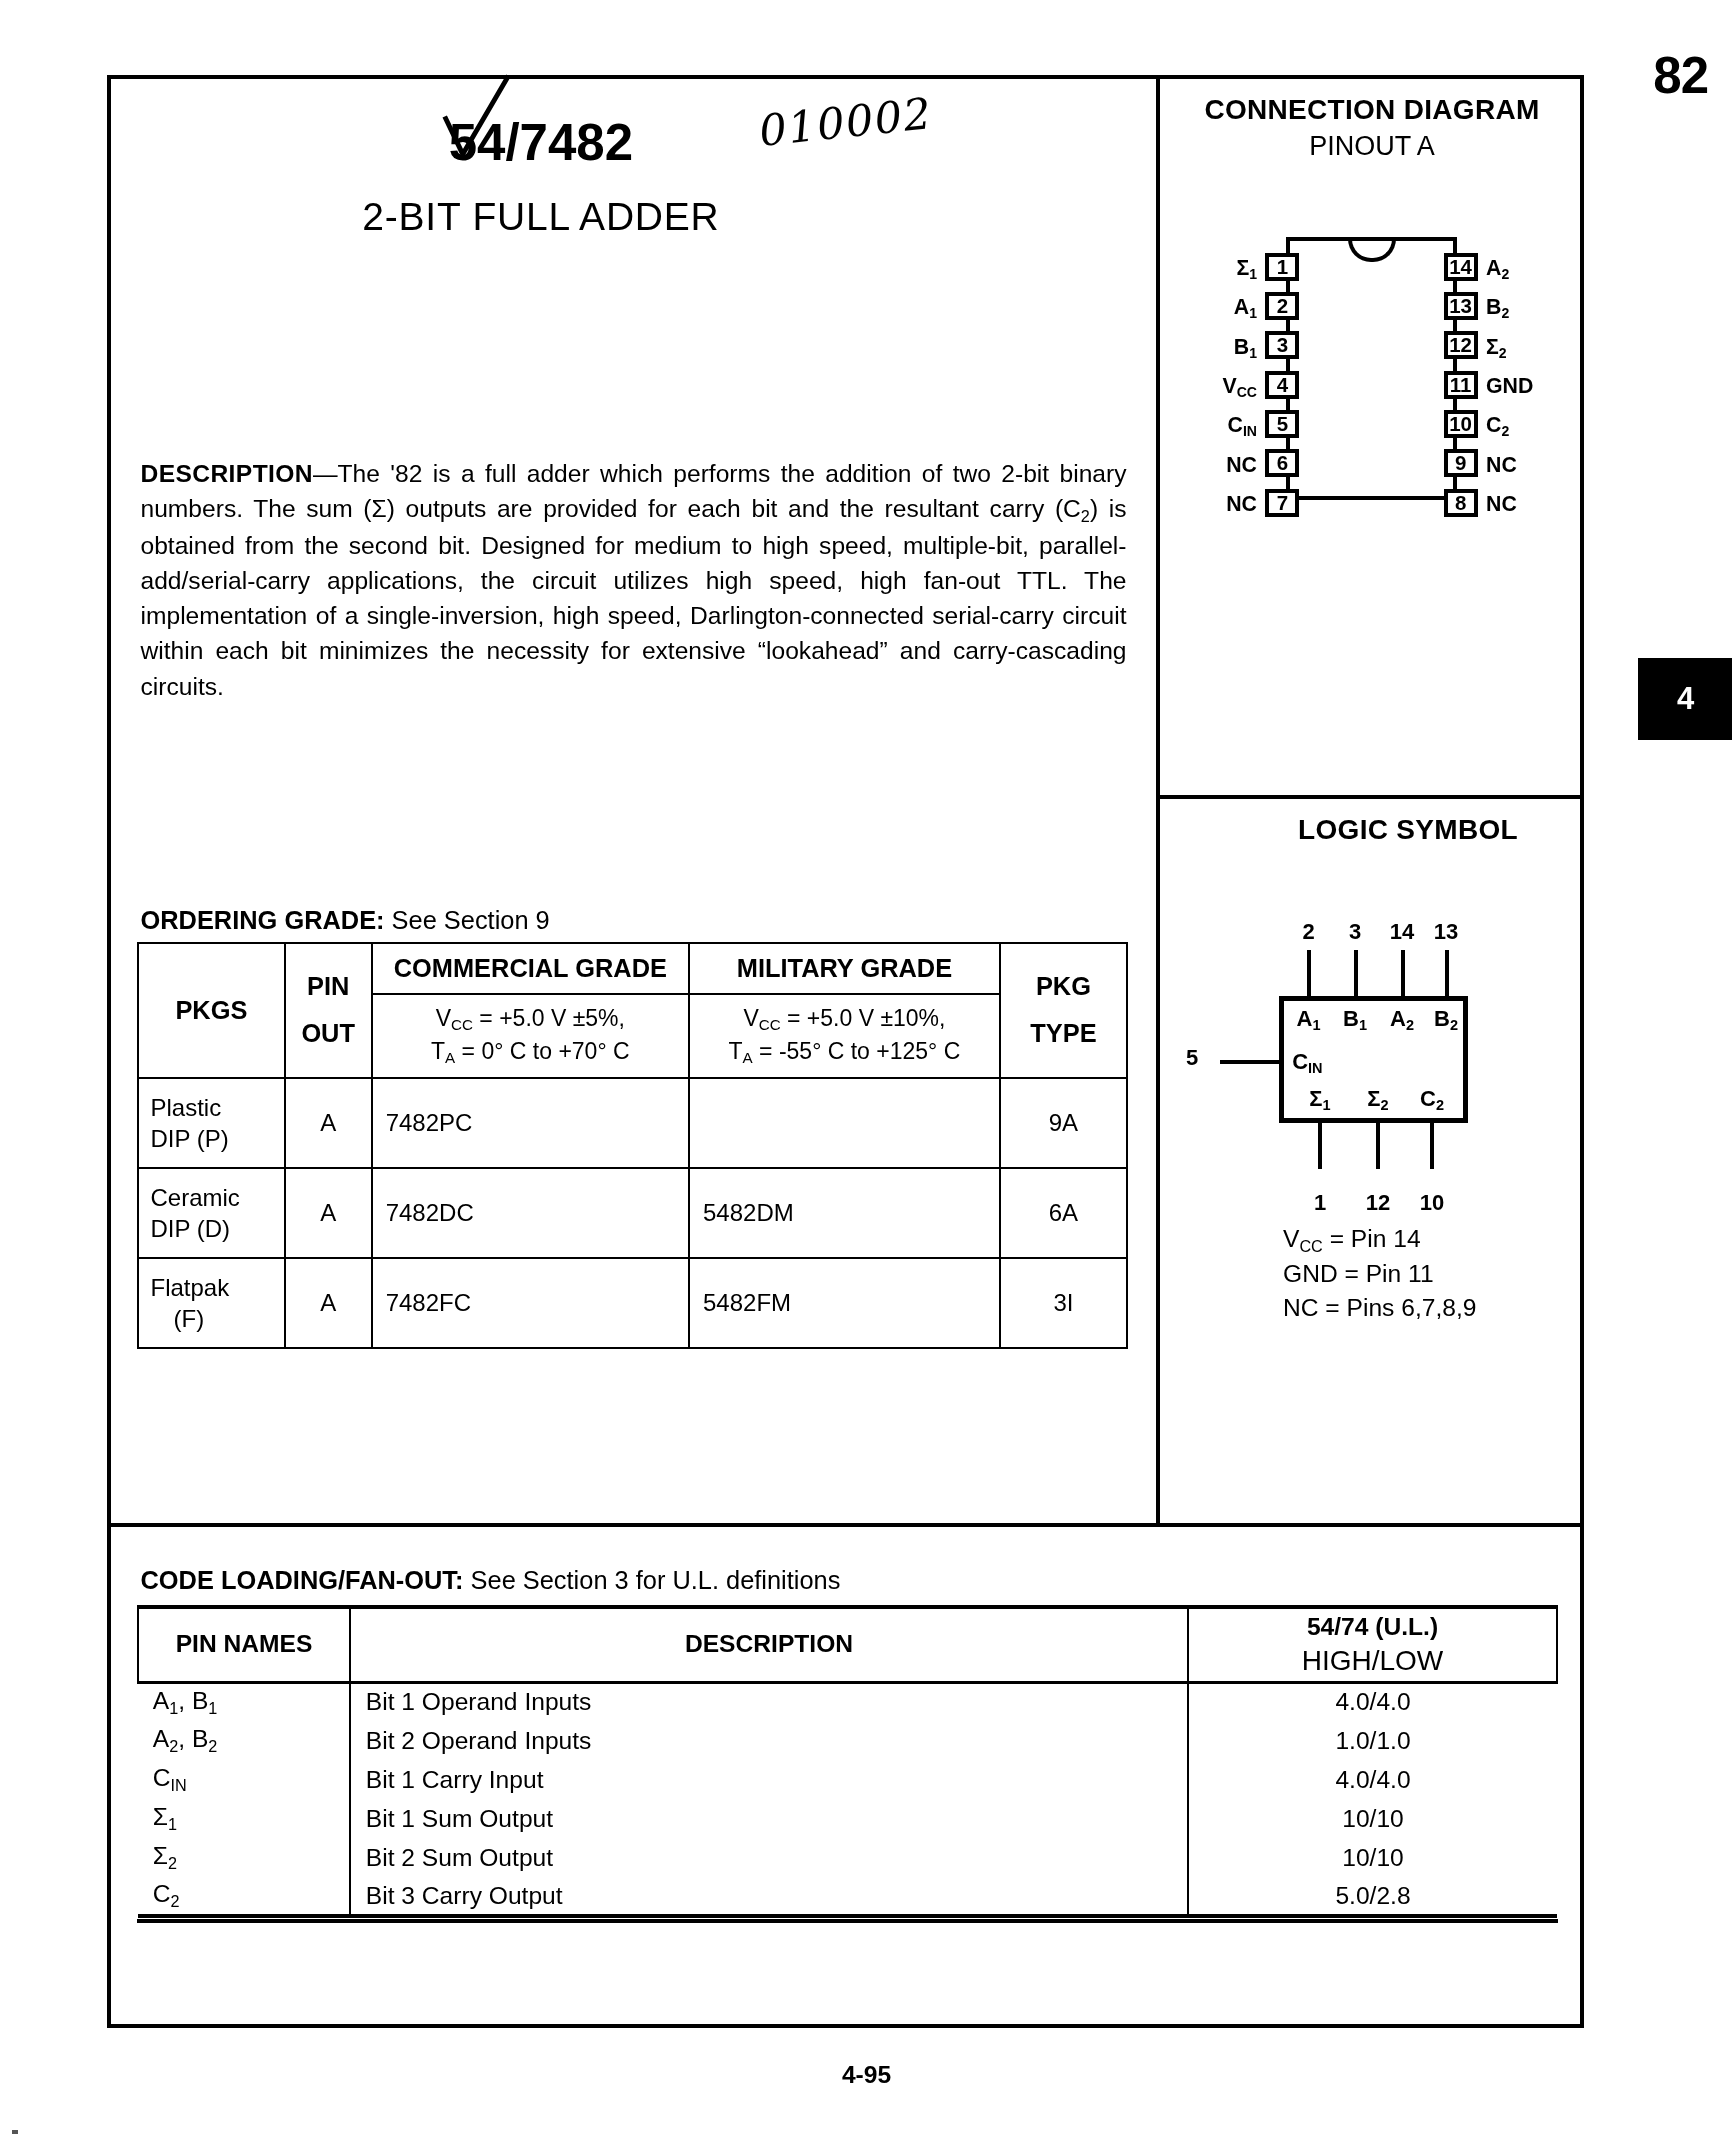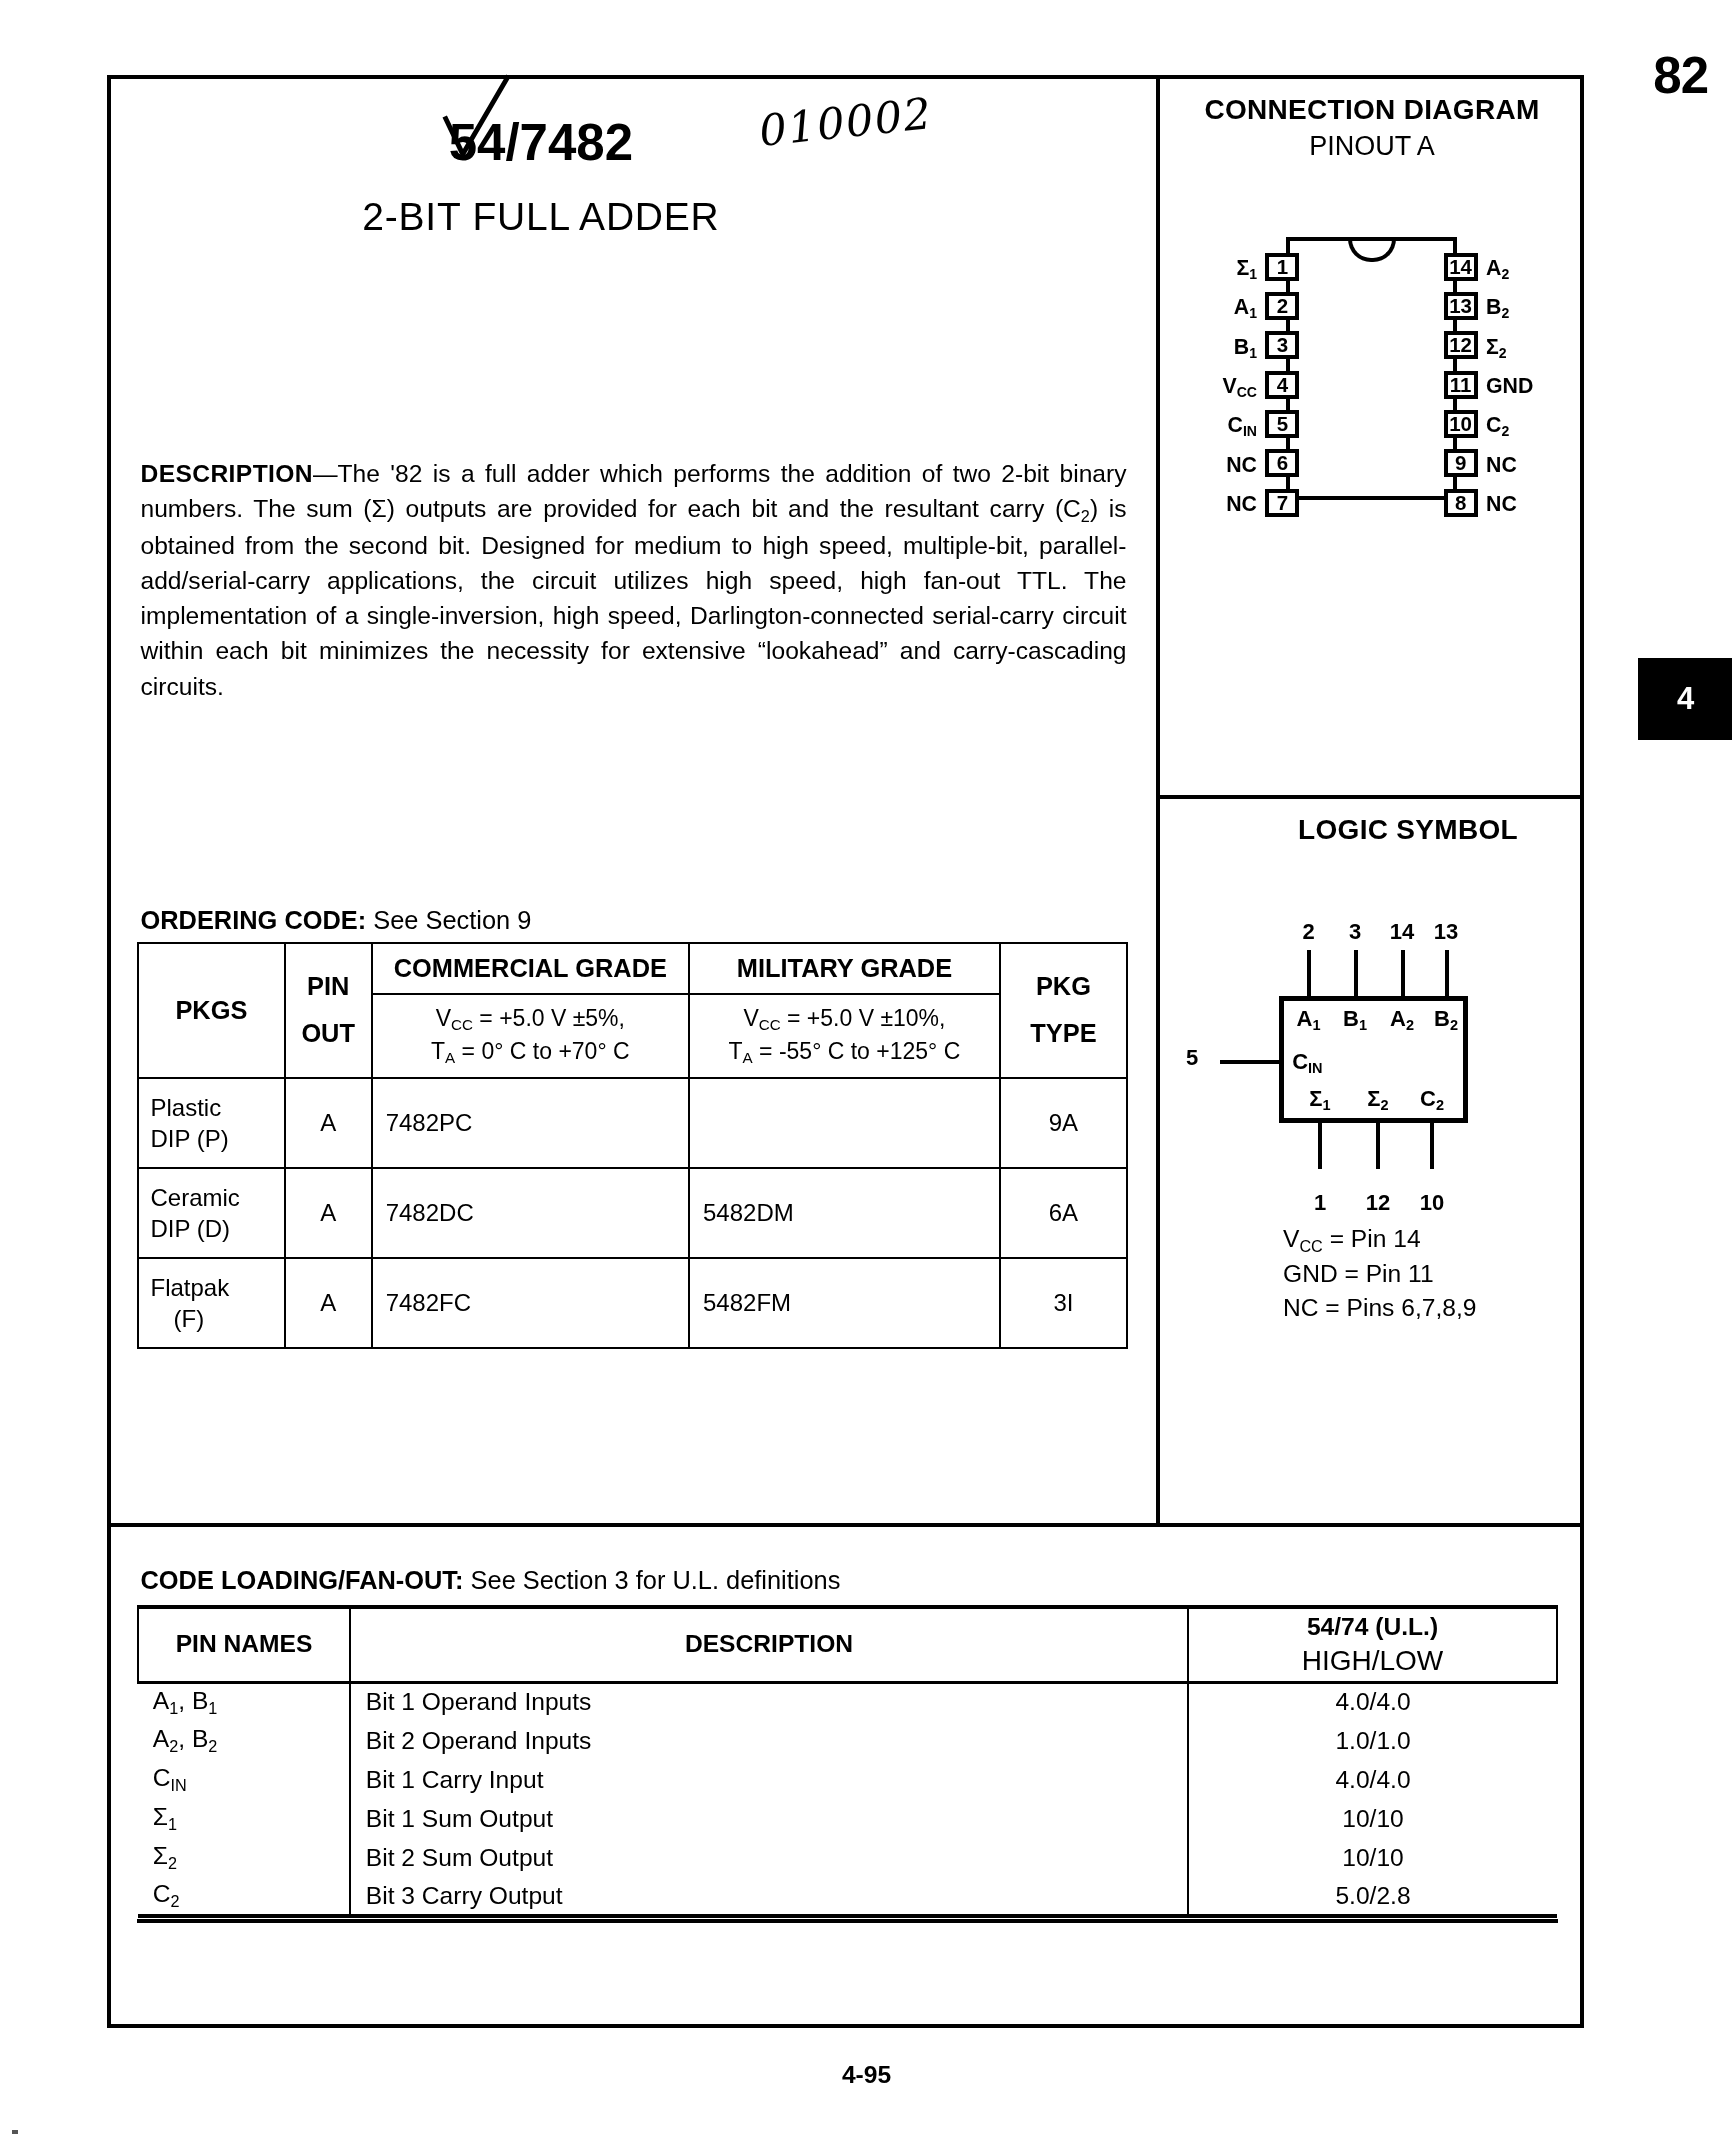--- a/index.html
+++ b/index.html
@@ -272,21 +272,21 @@
         <span class="handwrite">010002</span>
       </div>
       <div class="part-title">2-BIT FULL ADDER</div>
     </div>
 
     <div class="description">
       <b>DESCRIPTION</b><span>—</span>The '82 is a full adder which performs the addition of two 2-bit binary numbers. The sum (Σ) outputs are provided for each bit and the resultant carry (C<sub>2</sub>) is obtained from the second bit. Designed for medium to high speed, multiple-bit, parallel-add/serial-carry applications, the circuit utilizes high speed, high fan-out TTL. The implementation of a single-inversion, high speed, Darlington-connected serial-carry circuit within each bit minimizes the necessity for extensive “lookahead” and carry-cascading circuits.
     </div>
 
     <div class="ordering-head">
-      <b>ORDERING CODE:</b>
+      <b>ORDERING GRADE:</b>
       <span>See Section 9</span>
     </div>
 
     <table class="oc">
       <colgroup>
         <col class="c-pkgs">
           <col class="c-pinout">
           <col class="c-com">
           <col class="c-mil">
           <col class="c-type">

